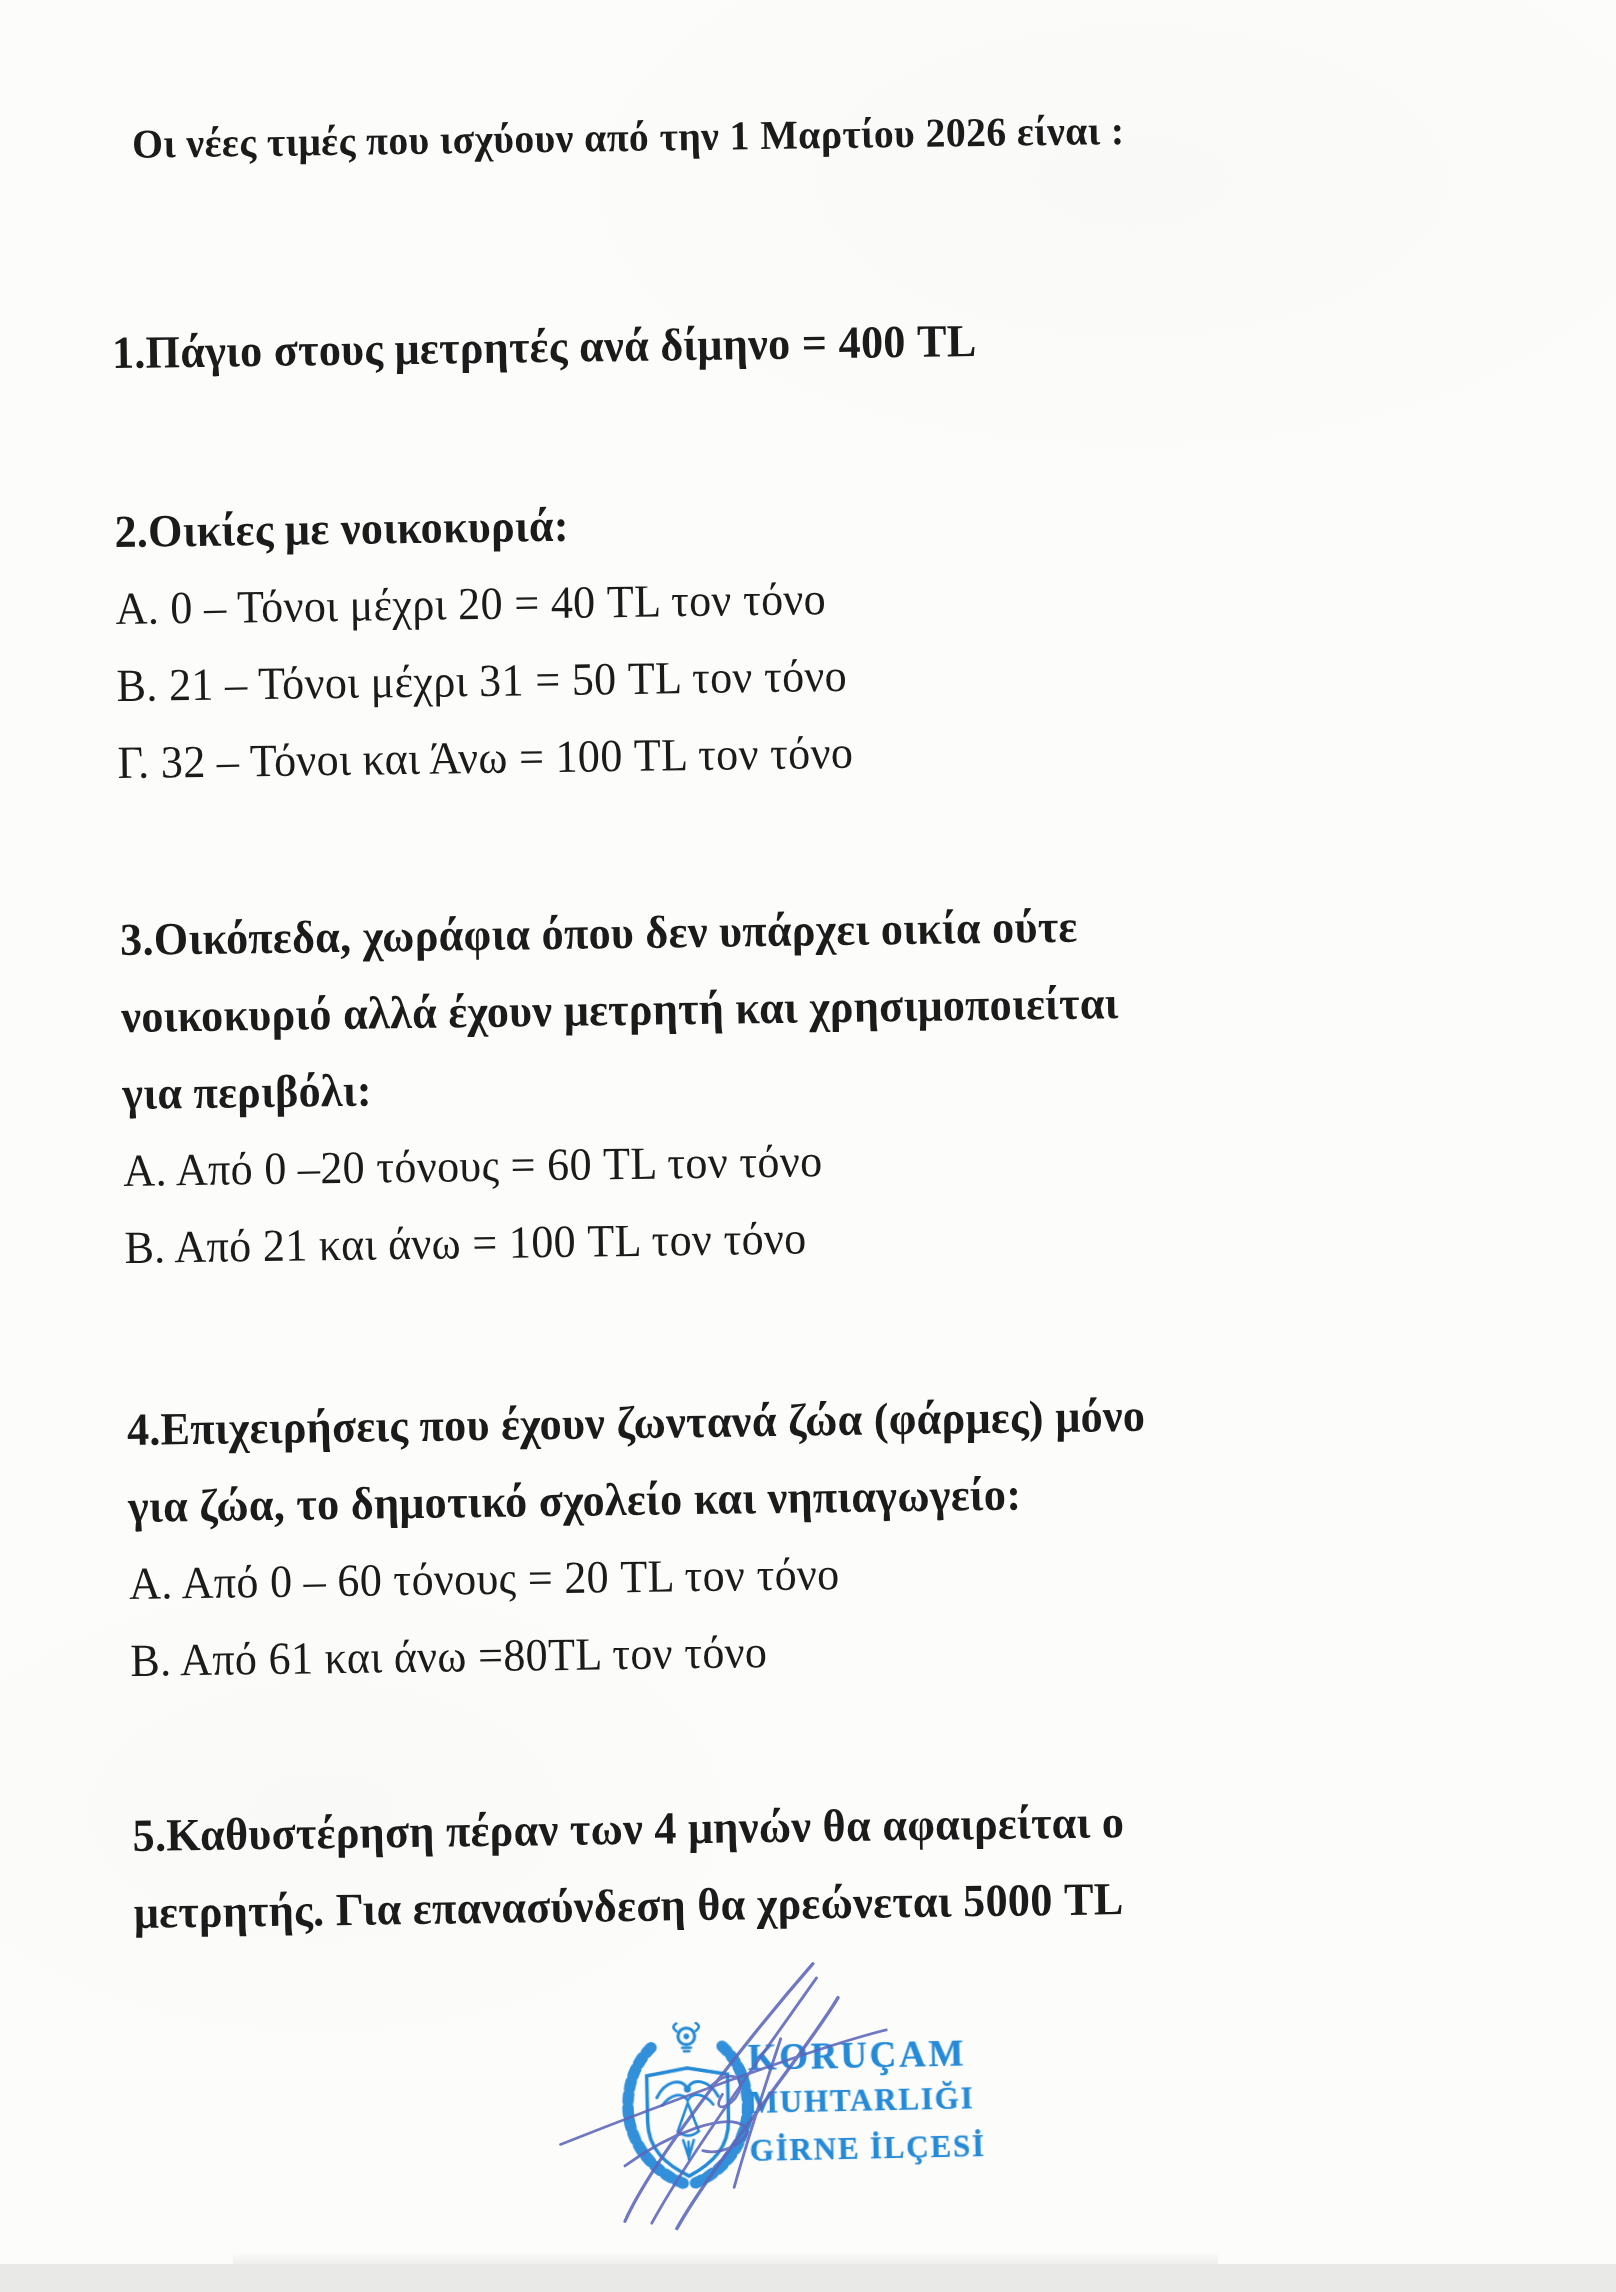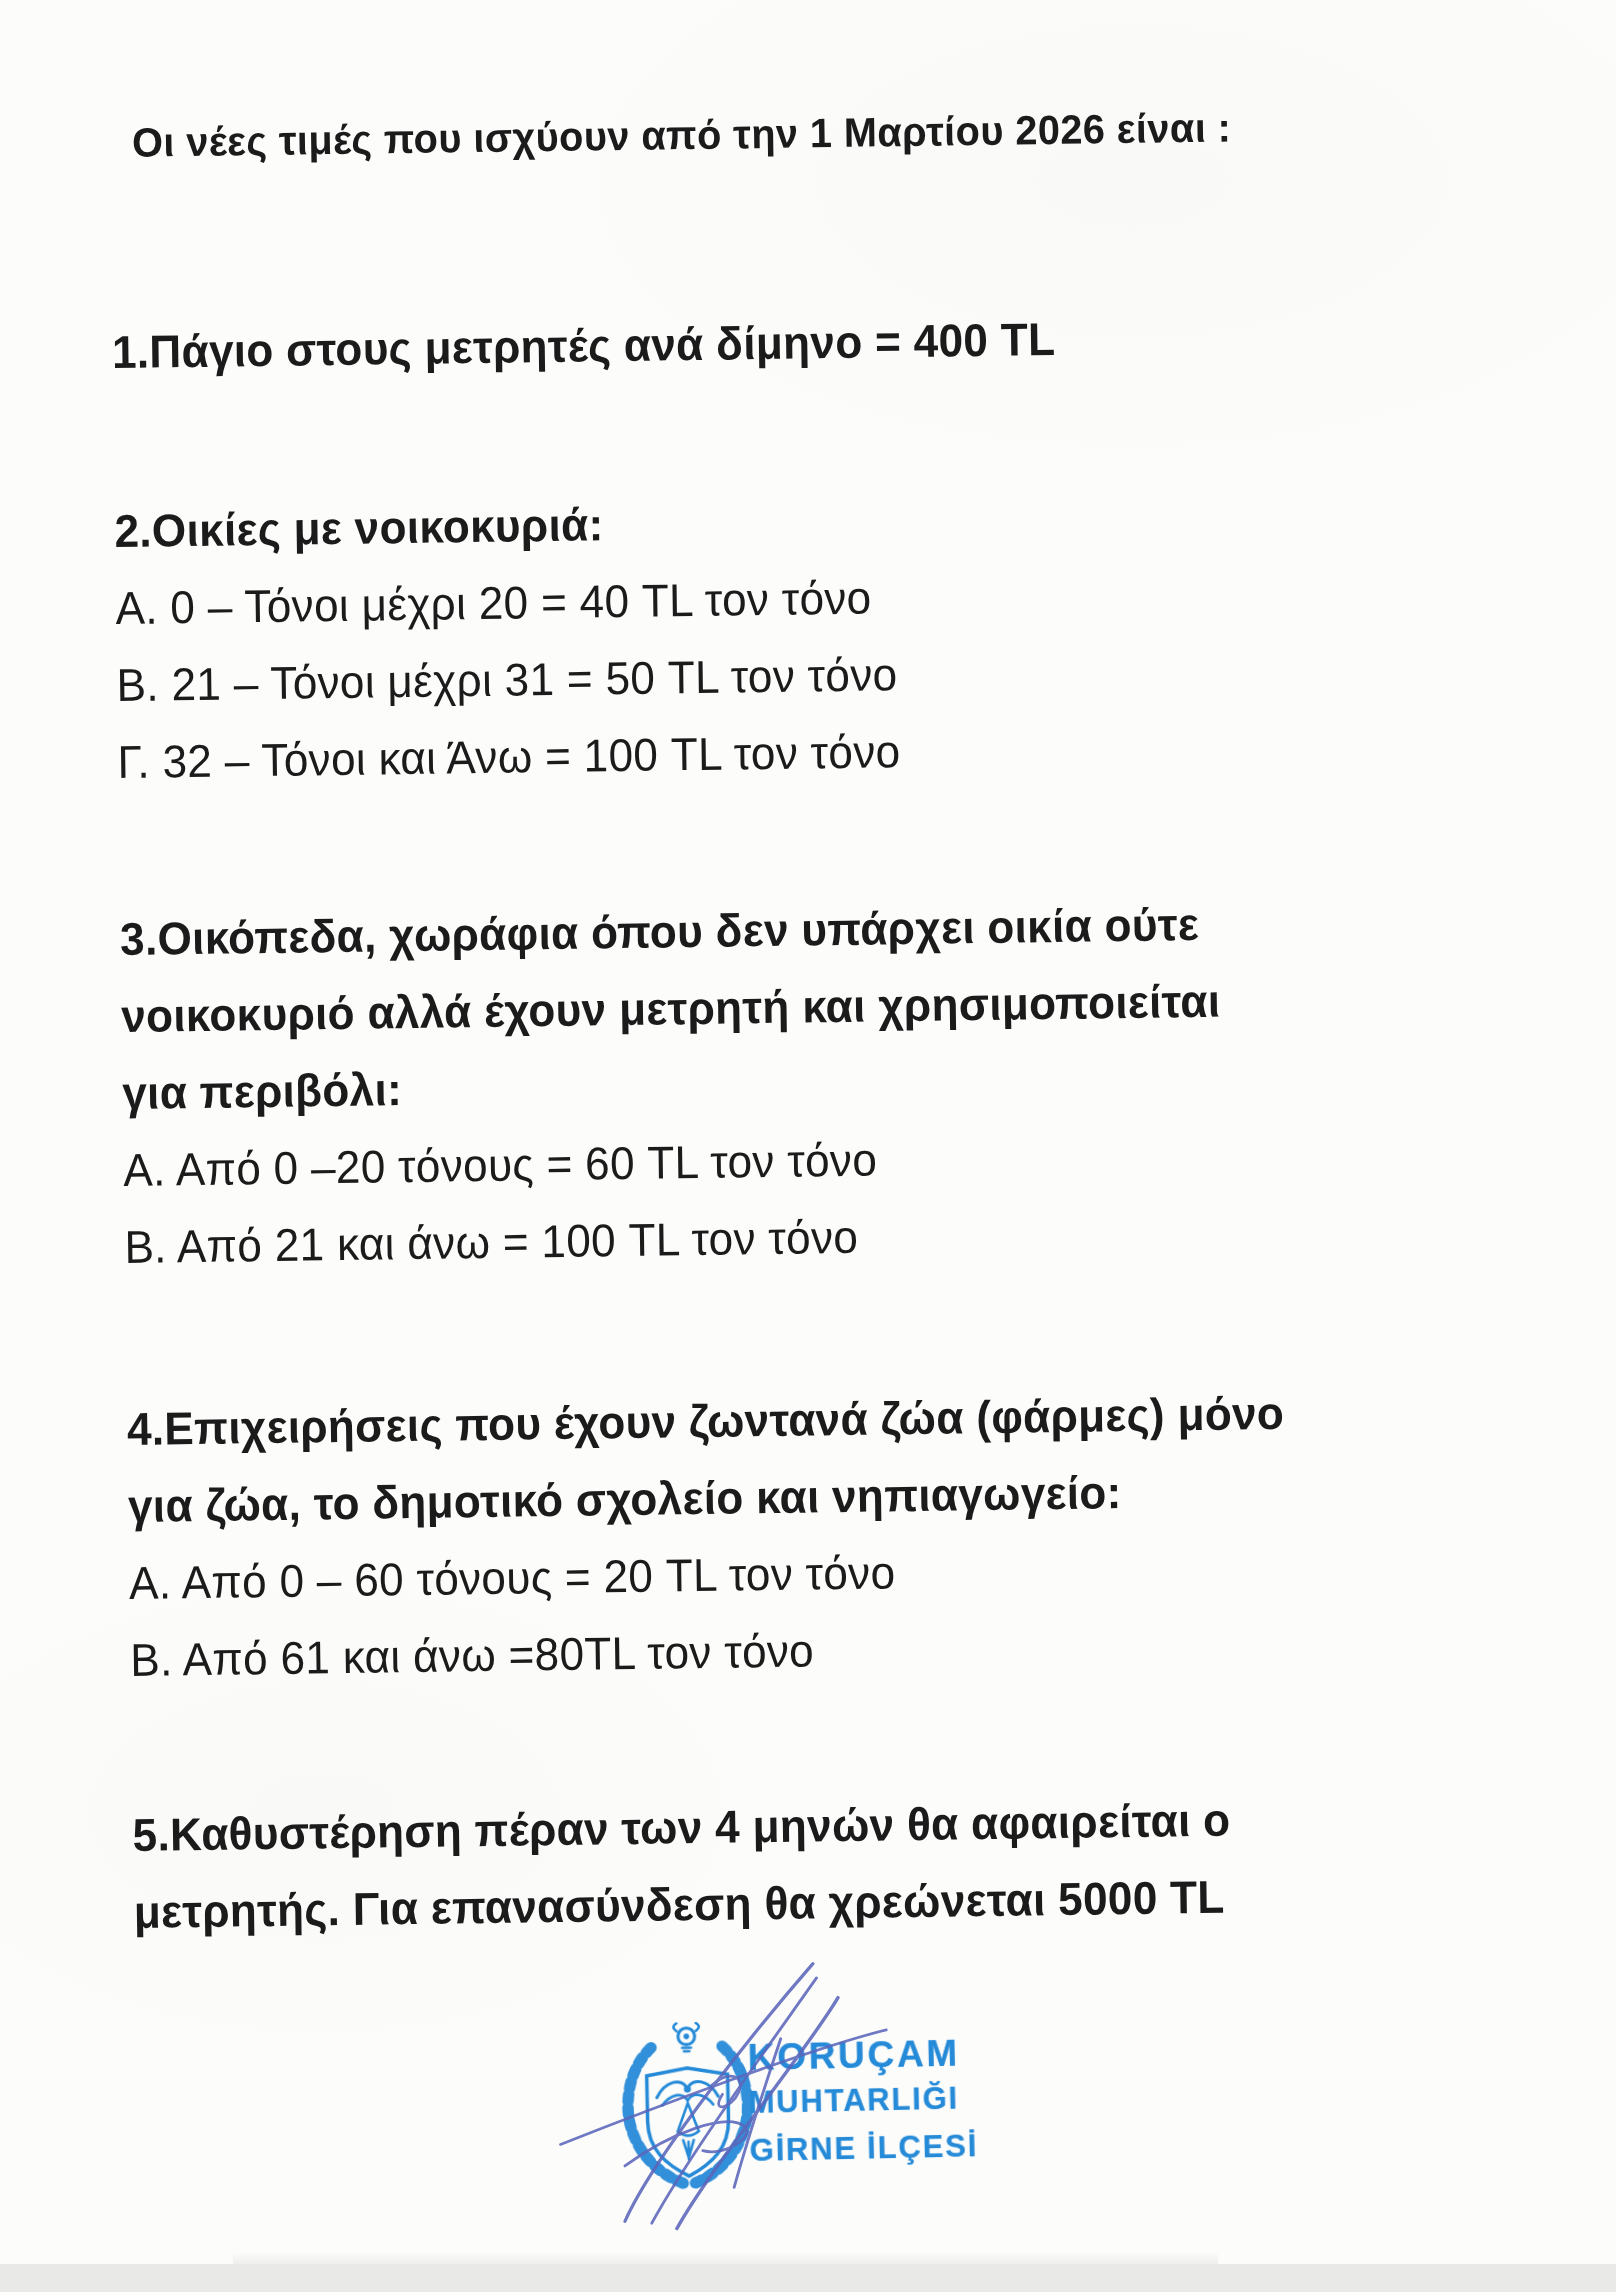--- a/index.html
+++ b/index.html
@@ -5,21 +5,21 @@
   html, body { margin: 0; padding: 0; background: #e9e9e7; }
   .page {
     position: relative;
     width: 1617px;
     height: 2264px;
     background:
       radial-gradient(1075px 537px at 70% 8%, rgba(0,0,0,0.012), transparent 60%),
       radial-gradient(806px 448px at 20% 80%, rgba(0,0,0,0.010), transparent 60%),
       #fcfcfb;
     overflow: hidden;
-    font-family: Liberation Sans, sans-serif;
+    font-family: Liberation Serif, serif;
     color: #1b1b1b;
   }
   .scan-tilt {
     position: absolute;
     inset: 0;
     transform: rotate(-0.8deg);
     transform-origin: 125px 1146px;
   }
   .doc-title {
     position: absolute;

